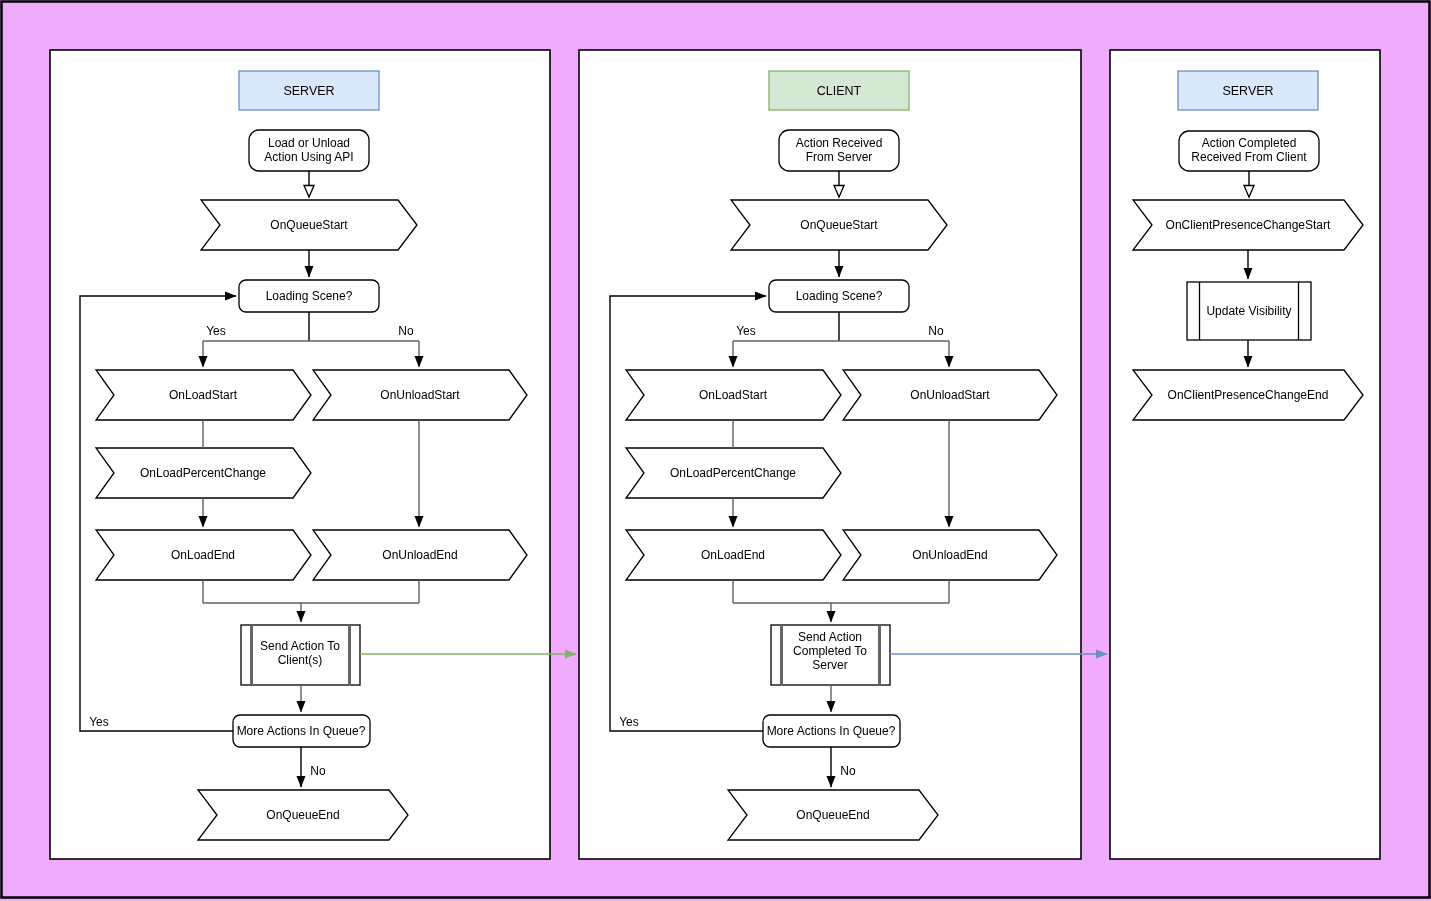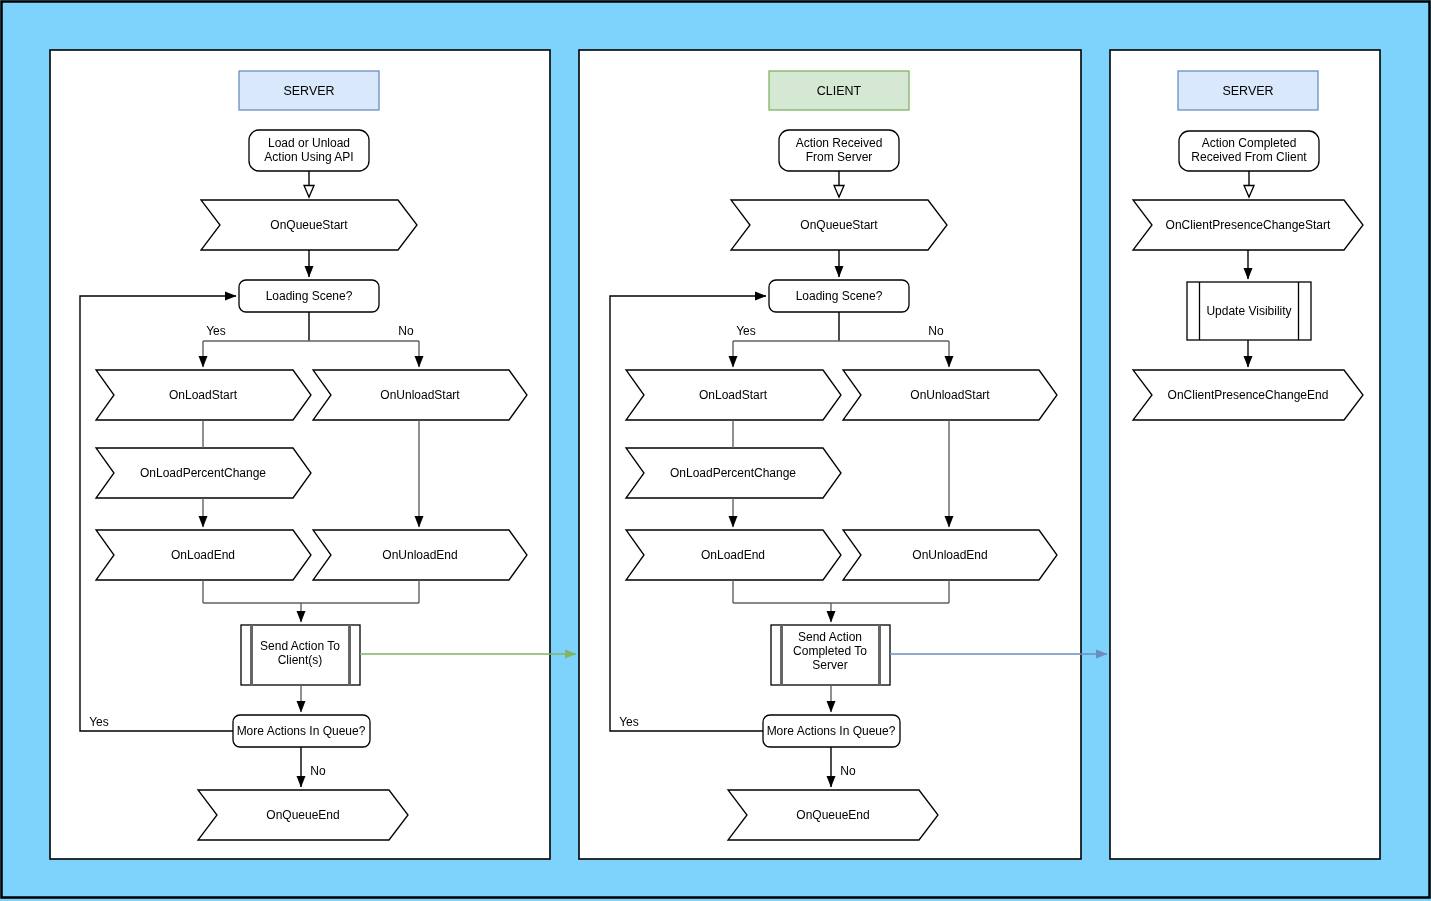--- a/index.html
+++ b/index.html
@@ -1,16 +1,16 @@
 <!DOCTYPE html>
 <html><head>
 <meta charset="utf-8">
 <style>
   html,body { margin:0; padding:0; background:#ffffff; }
-  .canvas { position:relative; width:1431px; height:901px; background:#7dd3fc; overflow:hidden; }
+  .canvas { position:relative; width:1431px; height:901px; background:#f0abfc; overflow:hidden; }
   svg { position:absolute; left:0; top:0; }
   .outer-border { fill:none; stroke:#000000; stroke-width:2.5; }
   .panel { fill:#ffffff; stroke:#000000; stroke-width:1.6; }
   .hdr-server { stroke:#6c8ebf; stroke-width:1.3; }
   .hdr-client { stroke:#82b366; stroke-width:1.3; }
   .shape { fill:#ffffff; stroke:#000000; stroke-width:1.3; }
   .bar-gray { stroke:#666666; stroke-width:3; fill:none; }
   .bar-black { stroke:#000000; stroke-width:1.3; fill:none; }
   .conn { fill:none; stroke:#000000; stroke-width:1.4; }
   .conn-gray { fill:none; stroke:#616161; stroke-width:1.4; }

